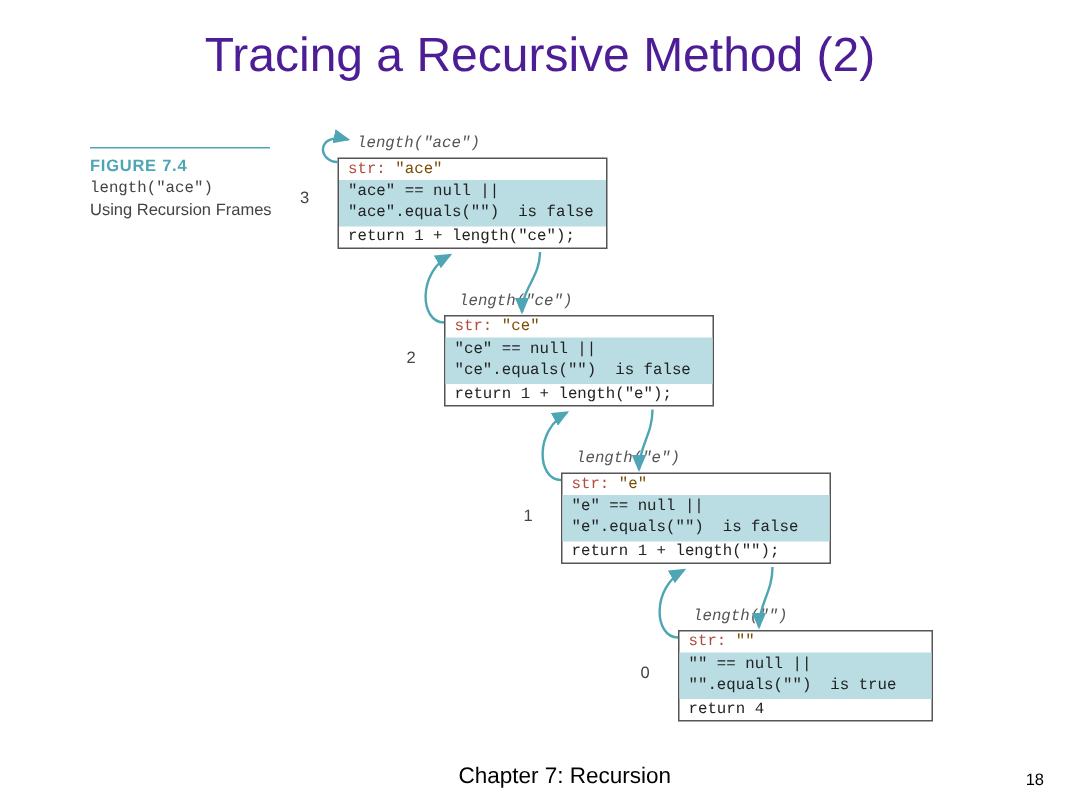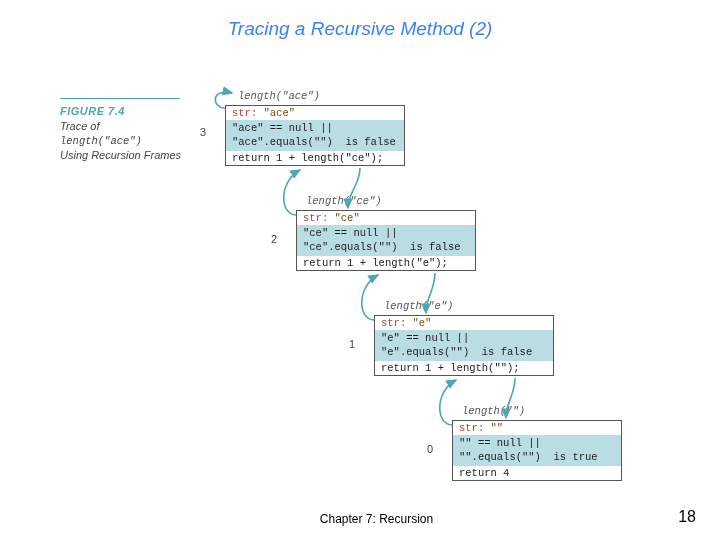--- a/index.html
+++ b/index.html
@@ -11,47 +11,45 @@
     font-family: Arial, Helvetica, sans-serif;
     position: relative;
     overflow: hidden;
   }
   .slide-title {
     position: absolute;
     top: 18px;
     left: 0;
     right: 0;
     text-align: center;
-    font-size: 19px;
-    color: #3b82f6;
-    font-style: italic;
+    font-size: 32px;
+    color: #4c1d95;
   }
   .footer-chapter {
     position: absolute;
     bottom: 14px;
     left: 12px;
     right: 0;
     text-align: center;
-    font-size: 12px;
+    font-size: 15px;
     color: #000;
     padding-left: 21px;
   }
   .page-num {
     position: absolute;
     bottom: 14px;
     right: 24px;
-    font-size: 16px;
+    font-size: 11px;
     color: #000;
   }
   .fig-caption {
     position: absolute;
     font-size: 11px;
     line-height: 1.35;
     color: #444;
-    font-style: italic;
   }
   .fig-caption .fig-label {
     color: #4EA6B4;
     font-weight: bold;
     letter-spacing: 0.5px;
   }
   .fig-caption .mono { font-family: "Courier New", monospace; font-size: 10.5px; }
   .hr {
     position: absolute;
     height: 1px;
@@ -93,21 +91,20 @@
 </head>
 <body>
 
 <div class="slide-title">Tracing a Recursive Method (2)</div>
 <div class="footer-chapter">Chapter 7: Recursion</div>
 <div class="page-num">18</div>
 
 <div class="hr" style="left:60px; top:98px; width:120px;"></div>
 <div class="fig-caption" style="left:60px; top:104px; width:150px;">
   <div class="fig-label">FIGURE 7.4</div>
-  <div>Trace of</div>
   <div class="mono">length("ace")</div>
   <div>Using Recursion Frames</div>
 </div>
 
 <div class="call-label" style="left:238px; top:90px;">length("ace")</div>
 <div class="call-label" style="left:306px; top:195px;">length("ce")</div>
 <div class="call-label" style="left:384px; top:300px;">length("e")</div>
 <div class="call-label" style="left:462px; top:405px;">length("")</div>
 
 <div class="retnum" style="left:200px; top:126px;">3</div>

